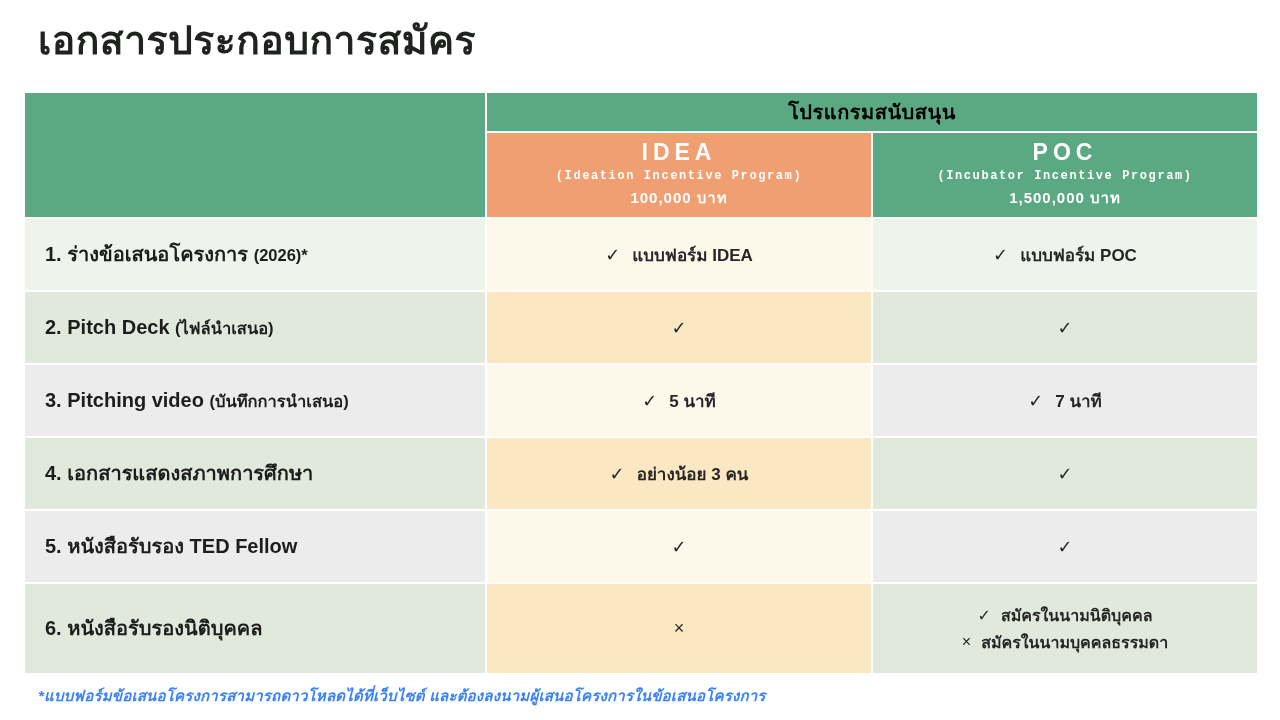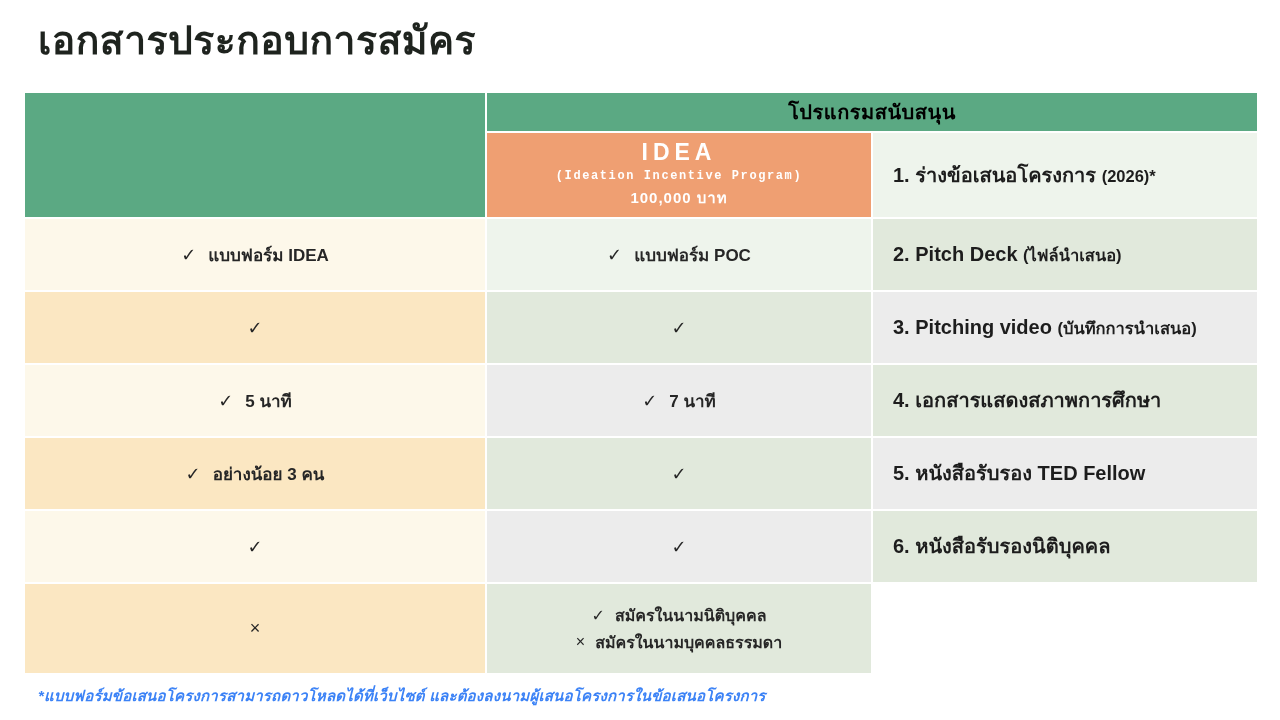--- a/index.html
+++ b/index.html
@@ -85,20 +85,25 @@
   <div class="doc-table">
 
     <div class="cell corner"></div>
     <div class="cell group-header">โปรแกรมสนับสนุน</div>
 
     <div class="cell col-header idea">
       <span class="name">IDEA</span>
       <span class="subtitle">(Ideation Incentive Program)</span>
       <span class="amount">100,000 บาท</span>
     </div>
+    <div class="cell col-header poc">
+      <span class="name">POC</span>
+      <span class="subtitle">(Incubator Incentive Program)</span>
+      <span class="amount">1,500,000 บาท</span>
+    </div>
 
     <div class="cell label-cell bg-light">
       <div class="ltext"><span class="lmain">1. ร่างข้อเสนอโครงการ</span> <span class="lsub">(2026)*</span></div>
     </div>
     <div class="cell val bg-cream">
       <span class="mark">✓</span>
       <span class="vtext">แบบฟอร์ม IDEA</span>
     </div>
     <div class="cell val bg-light">
       <span class="mark">✓</span>

